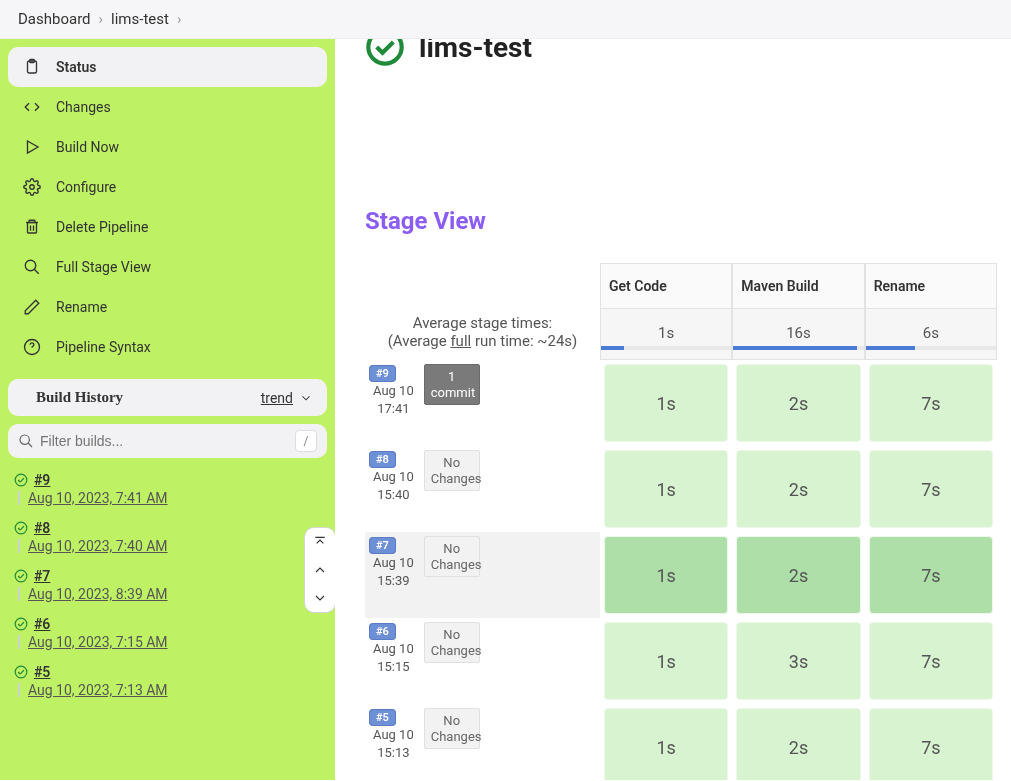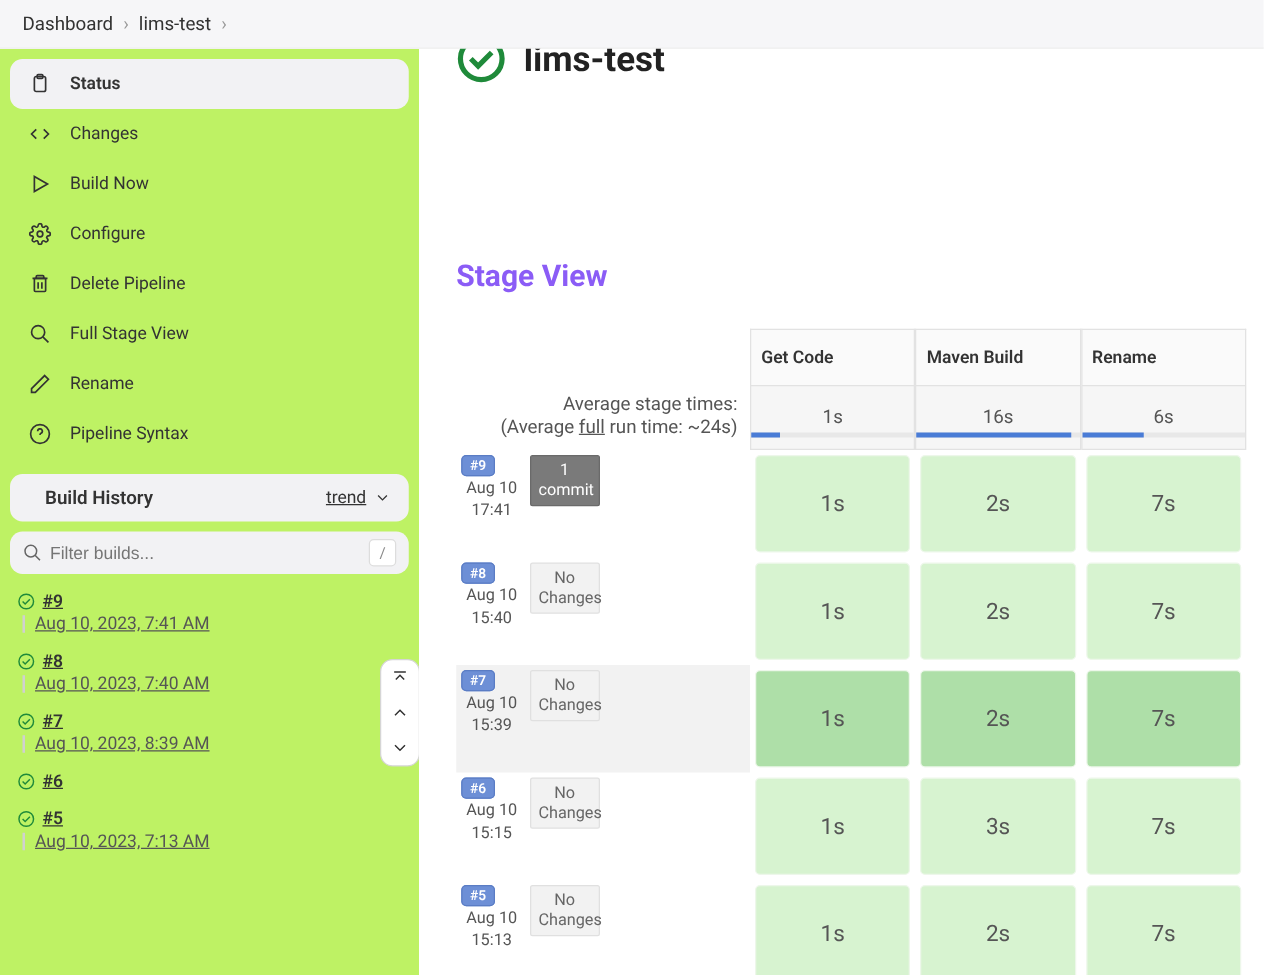--- a/index.html
+++ b/index.html
@@ -7,21 +7,21 @@
   .breadcrumb { display: flex; align-items: center; gap: 8px; padding: 10px 18px; background: #f6f6f8; border-bottom: 1px solid #eee; font-size: 15px; }
   .breadcrumb a { color: #333; text-decoration: none; }
   .breadcrumb .chevron { color: #999; }
   .layout { display: flex; height: calc(100vh - 40px); }
   .sidebar { width: 335px; flex-shrink: 0; padding: 8px; background: #bef264; overflow-y: auto; }
   .side-item { display: flex; align-items: center; gap: 14px; padding: 10px 14px; border-radius: 10px; cursor: pointer; color: #333; }
   .side-item.active { background: #f2f2f4; font-weight: 600; }
   .side-item .ico { width: 20px; height: 20px; display: flex; align-items: center; justify-content: center; }
   .side-item svg { width: 18px; height: 18px; stroke: #333; fill: none; stroke-width: 1.8; }
   .history-header { display: flex; align-items: center; justify-content: space-between; padding: 10px 14px; border-radius: 10px; background: #f2f2f4; margin-top: 12px; }
-  .history-title { display: flex; align-items: center; gap: 14px; font-weight: 600; font-size: 15px; }
+  .history-title { display: flex; align-items: center; gap: 14px; font-weight: 600; font-size: 15px; font-family: Liberation Serif, serif; }
   .sun-icon svg { stroke: #f5a623; fill: none; stroke-width: 1.6; }
   .trend { display: flex; align-items: center; gap: 6px; text-decoration: underline; font-size: 14px; color: #333; cursor: pointer; }
   .trend svg { width: 14px; height: 14px; stroke: #333; fill: none; stroke-width: 1.8; }
   .filter-row { display: flex; align-items: center; gap: 6px; margin: 8px 0; padding: 6px 10px; border-radius: 10px; background: #f2f2f4; }
   .filter-row svg { width: 16px; height: 16px; stroke: #666; fill: none; stroke-width: 1.8; }
   .filter-input { flex: 1; border: none; background: transparent; outline: none; font-size: 14px; color: #666; }
   .slash-hint { width: 22px; height: 22px; border: 1px solid #ddd; border-radius: 4px; background: #fff; display: flex; align-items: center; justify-content: center; font-size: 12px; color: #888; }
   .build-list { padding: 0 4px; }
   .build-entry { padding: 6px 2px 8px 2px; }
   .build-line1 { display: flex; align-items: center; gap: 6px; }
@@ -31,21 +31,21 @@
   .vbar { width: 2px; height: 14px; background: #d0d0d0; }
   .build-date { text-decoration: underline; color: #555; font-size: 14px; cursor: pointer; }
   .main { flex: 1; padding: 0 14px 20px 30px; overflow: hidden; position: relative; }
   .page-title-row { display: flex; align-items: center; gap: 14px; margin-top: -12px; }
   .page-title-row svg { width: 40px; height: 40px; stroke: #1f8a3a; fill: none; stroke-width: 2.5; }
   .page-title { font-size: 28px; font-weight: 700; color: #222; }
   .stage-title { font-size: 24px; font-weight: 700; color: #8b5cf6; margin-top: 140px; margin-bottom: 28px; }
   .stage-table { border-collapse: separate; border-spacing: 0; width: 100%; table-layout: fixed; }
   .stage-table th.rowhead { width: 235px; }
   .stage-table th.stagecol { border: 1px solid #e2e2e2; border-bottom: none; background: #fafafa; padding: 14px 8px; font-weight: 600; text-align: left; }
-  .avg-head { text-align: right; padding: 6px 10px 10px 10px; color: #555; font-size: 15px; font-weight: 400; vertical-align: bottom; }
+  .avg-head { text-align: center; padding: 6px 10px 10px 10px; color: #555; font-size: 15px; font-weight: 400; vertical-align: bottom; }
   .avg-cell { border: 1px solid #e2e2e2; background: #f6f6f6; text-align: center; padding: 6px 0 0 0; font-size: 15px; color: #555; font-weight: 400; position: relative; }
   .pb-wrap { height: 4px; background: #e8e8e8; margin-top: 4px; }
   .pb-fill { height: 100%; background: #4a7cd6; }
   .run-row td.rowinfo { padding: 4px 6px 4px 4px; vertical-align: top; }
   .run-row.hl td.stagecell > .cellbox { background: #aedfa8; }
   .run-row.hl td.rowinfo { background: #f2f2f2; }
   .rowinfo-inner { display: flex; align-items: flex-start; gap: 6px; }
   .badge { background: #6d8fd6; color: #fff; font-size: 11px; font-weight: 600; padding: 1px 6px; border-radius: 4px; border: 1px solid #5a7cc4; }
   .dtblock { text-align: center; font-size: 13px; color: #555; line-height: 1.4; padding: 2px 4px; }
   .chgblock { background: #f2f2f2; border: 1px solid #e0e0e0; border-radius: 2px; text-align: center; font-size: 13px; color: #666; padding: 4px 6px; width: 56px; line-height: 1.2; }
@@ -221,20 +221,24 @@
       <span class="build-date">Aug 10, 2023, 8:39 AM</span>
     </div>
         </div>
         <div class="build-entry">
     <div class="build-line1">
       <svg viewBox="0 0 24 24">
               <circle cx="12" cy="12" r="10"></circle>
               <polyline points="7 12 10.5 15.5 17 9"></polyline>
             </svg>
       <span class="build-num">#6</span>
+    </div>
+    <div class="build-line2">
+      <span class="vbar"></span>
+      <span class="build-date">Aug 10, 2023, 7:15 AM</span>
     </div>
         </div>
         <div class="build-entry">
     <div class="build-line1">
       <svg viewBox="0 0 24 24">
               <circle cx="12" cy="12" r="10"></circle>
               <polyline points="7 12 10.5 15.5 17 9"></polyline>
             </svg>
       <span class="build-num">#5</span>
     </div>

